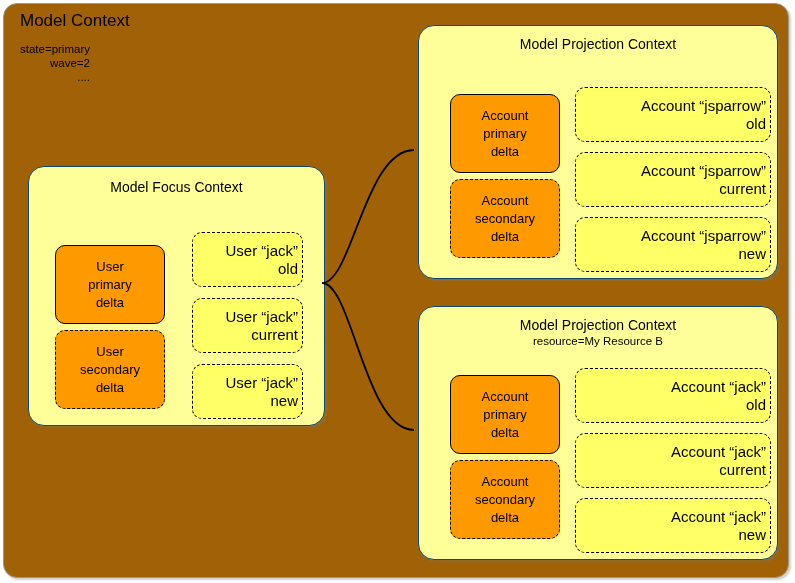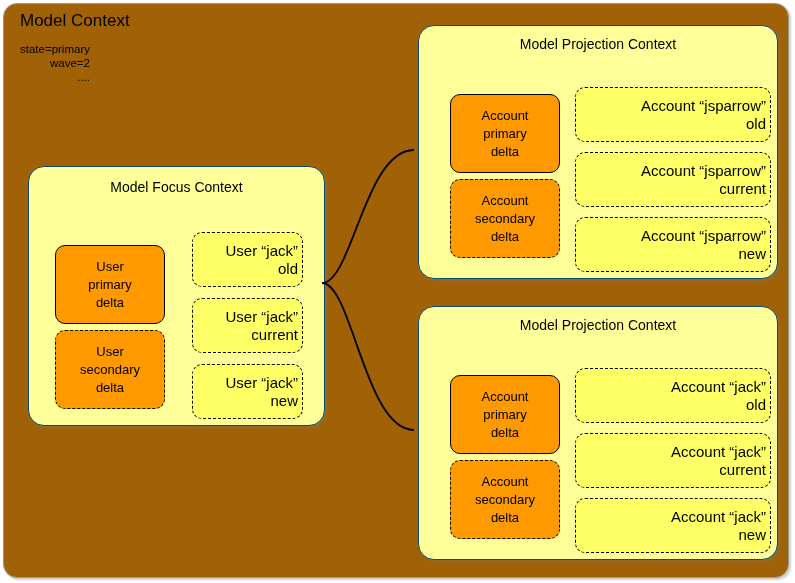--- a/index.html
+++ b/index.html
@@ -212,20 +212,21 @@
           <span>Account “jsparrow”</span>
           <span>new</span>
         </span>
       </div>
     </div>
 
     <div class="panel" style="left:414px; top:302px; width:360px; height:254px;">
 
       <div class="panel-head" style="top:10px;">
         <div class="panel-title">Model Projection Context</div>
+        <div class="panel-subtitle">resource=My Resource B</div>
       </div>
 
       <div class="node node-delta" style="left:31px; top:68px; width:110px; height:79px;">
         <span>
           <span>Account</span>
           <span>primary</span>
           <span>delta</span>
         </span>
       </div>
 

